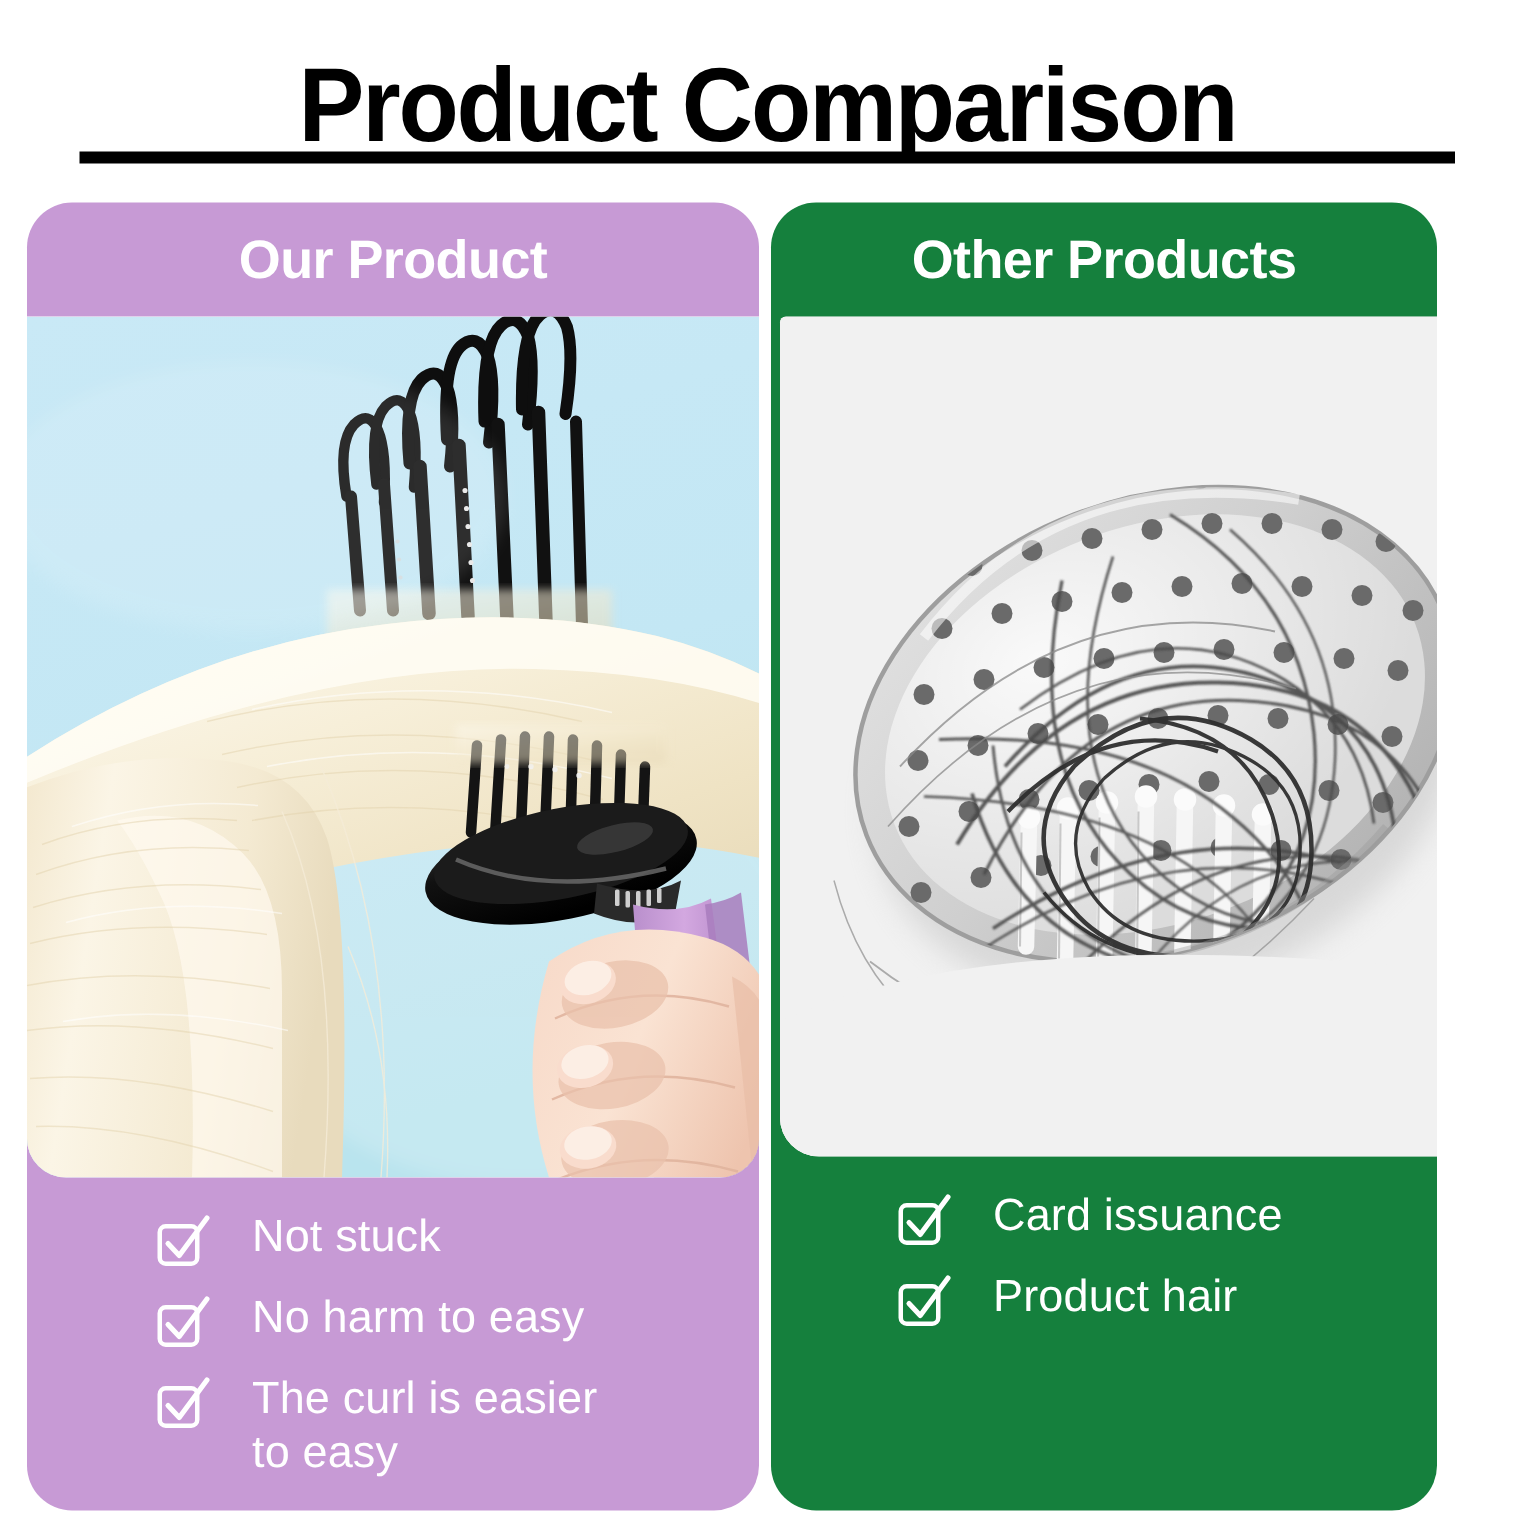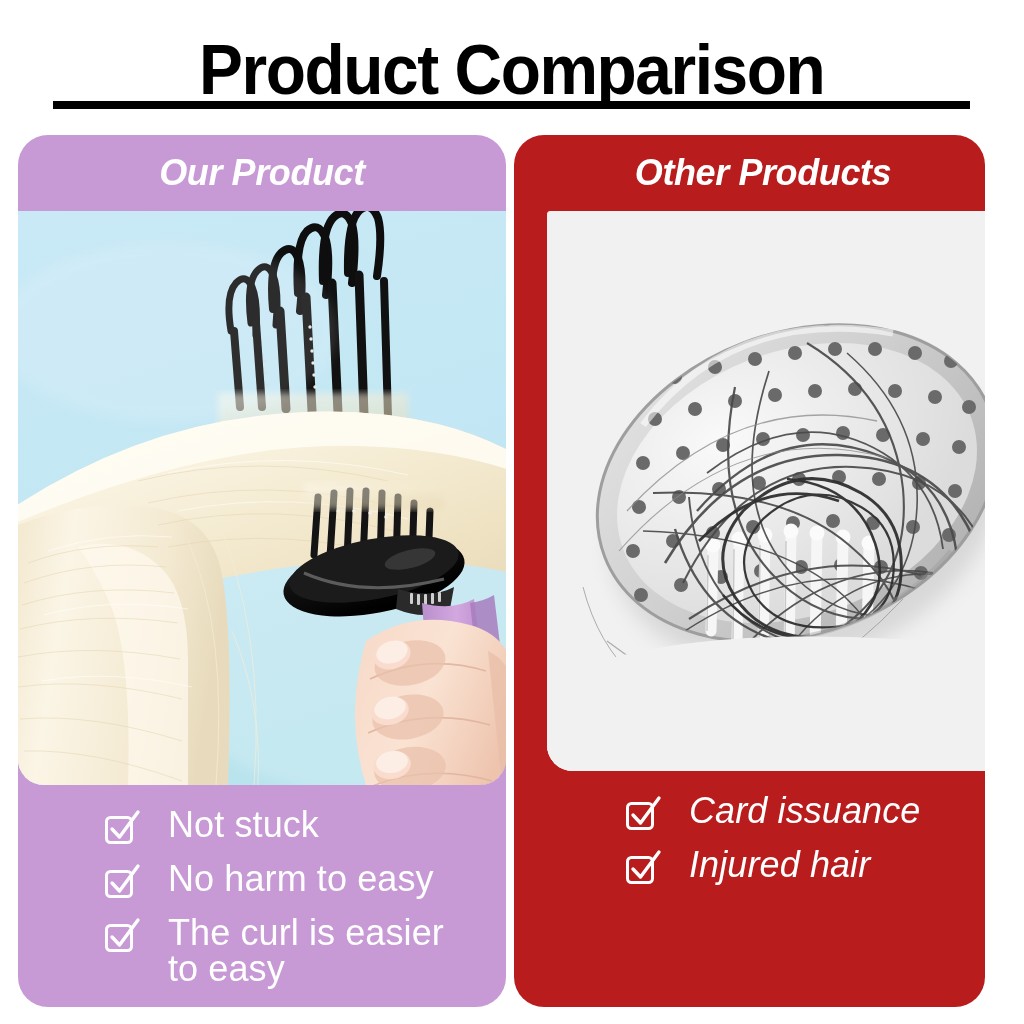--- a/index.html
+++ b/index.html
@@ -17,42 +17,42 @@
     font-weight:700;font-size:70px;line-height:72px;
     letter-spacing:-1.5px;color:#000000;
     transform:scaleX(0.94);transform-origin:50% 50%;
     white-space:nowrap;
   }
   .title-rule{position:absolute;left:53px;top:101px;width:917px;height:8px;background:#000000;}
 
   
   .panel{position:absolute;top:135px;height:872px;border-radius:30px;overflow:hidden;}
   .panel-left{left:18px;width:488px;background:#c79ad5;}
-  .panel-right{left:514px;width:444px;background:#b91c1c;padding-left:27px;}
-
-  .panel-head{position:relative;height:76px;display:flex;align-items:center;justify-content:center;font-style:italic;}
+  .panel-right{left:514px;width:444px;background:#15803d;}
+
+  .panel-head{position:relative;height:76px;display:flex;align-items:center;justify-content:center;}
   .panel-head-text{
     color:#ffffff;font-weight:700;font-size:36px;letter-spacing:-0.4px;
     font-family:"Liberation Sans","DejaVu Sans",sans-serif;
   }
 
   
   .photo{position:relative;overflow:hidden;background:#ffffff;}
   .photo-left{width:488px;height:574px;border-bottom-left-radius:26px;border-bottom-right-radius:26px;}
   .photo-right{margin:0 6px;width:480px;height:560px;border-radius:4px 4px 26px 26px;background:#f1f1f1;}
   .photo svg{display:block;width:100%;height:100%;}
 
   
   .checklist{padding:22px 0 0 0;}
   .check-row{display:flex;align-items:flex-start;padding:0 0 0 86px;margin-bottom:16px;}
-  .panel-right .check-row{padding-left:84px;font-style:italic;}
+  .panel-right .check-row{padding-left:84px;}
   .check-box{flex:0 0 auto;width:34px;height:34px;margin-top:4px;}
   .check-box svg{display:block;width:34px;height:34px;overflow:visible;}
   .check-label{
-    margin-left:30px;color:#ffffff;font-size:36px;line-height:36px;
+    margin-left:30px;color:#ffffff;font-size:30px;line-height:36px;
     font-weight:400;letter-spacing:0.1px;
     font-family:"Liberation Sans","DejaVu Sans",sans-serif;
     white-space:pre-line;
   }
 </style>
 </head>
 <body>
 
 <div id="page">
 
@@ -496,18 +496,18 @@
         </span>
         <span class="check-label">Card issuance</span>
       </div>
       <div class="check-row">
         <span class="check-box">
           <svg viewBox="0 0 34 34">
             <rect x="2.5" y="6.5" width="25" height="25" rx="4" fill="none" stroke="#ffffff" stroke-width="3"></rect>
             <path d="M8 18 l7.5 8 L34 1" fill="none" stroke="#ffffff" stroke-width="3.4" stroke-linecap="round" stroke-linejoin="round"></path>
           </svg>
         </span>
-        <span class="check-label">Injured hair</span>
+        <span class="check-label">Product hair</span>
       </div>
     </div>
   </div>
 
 </div>
 
 </body></html>

